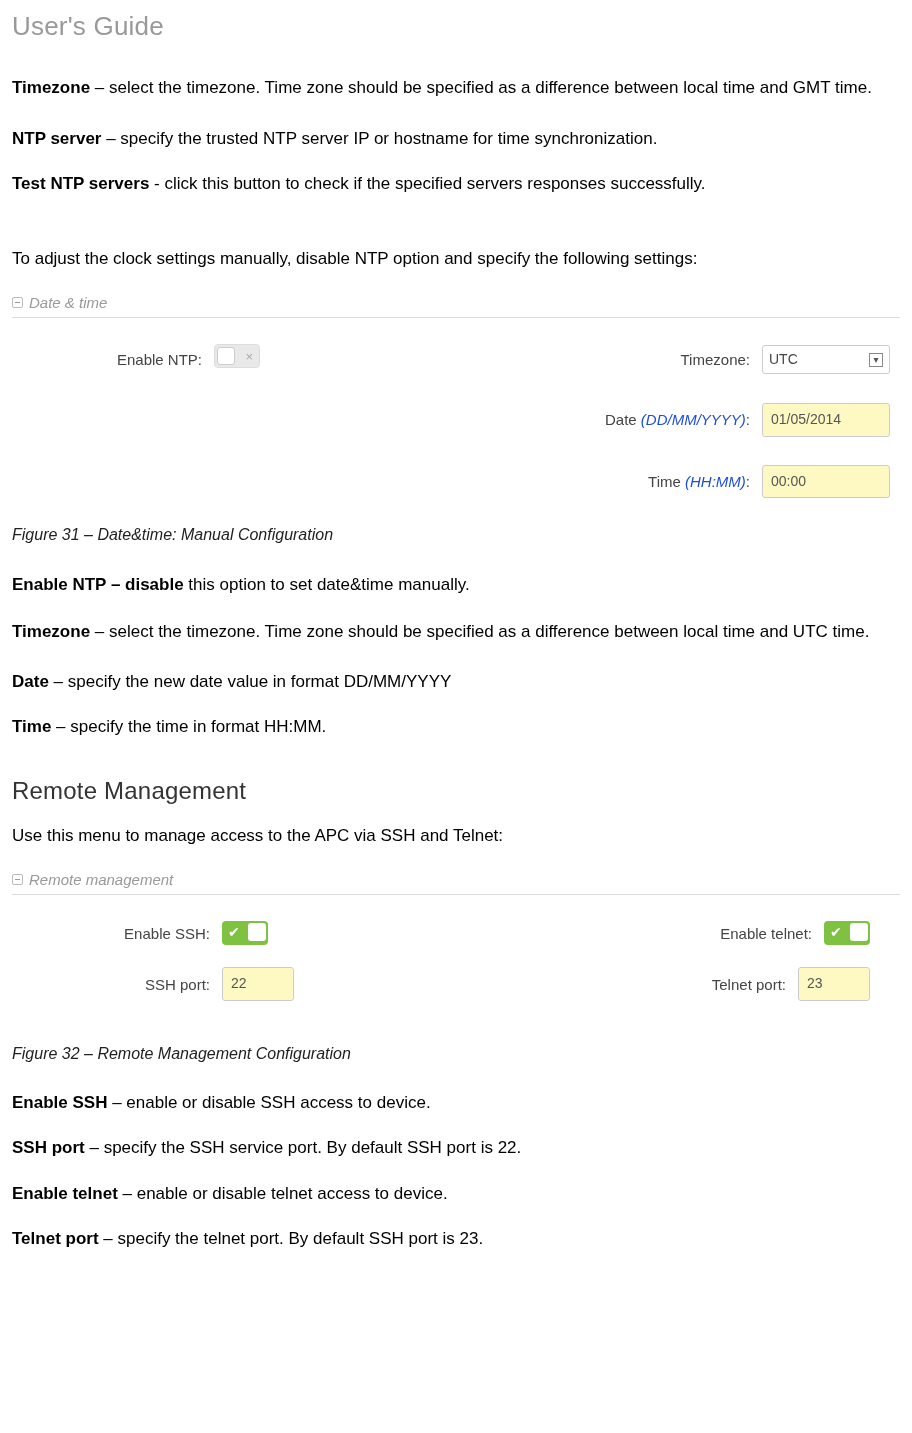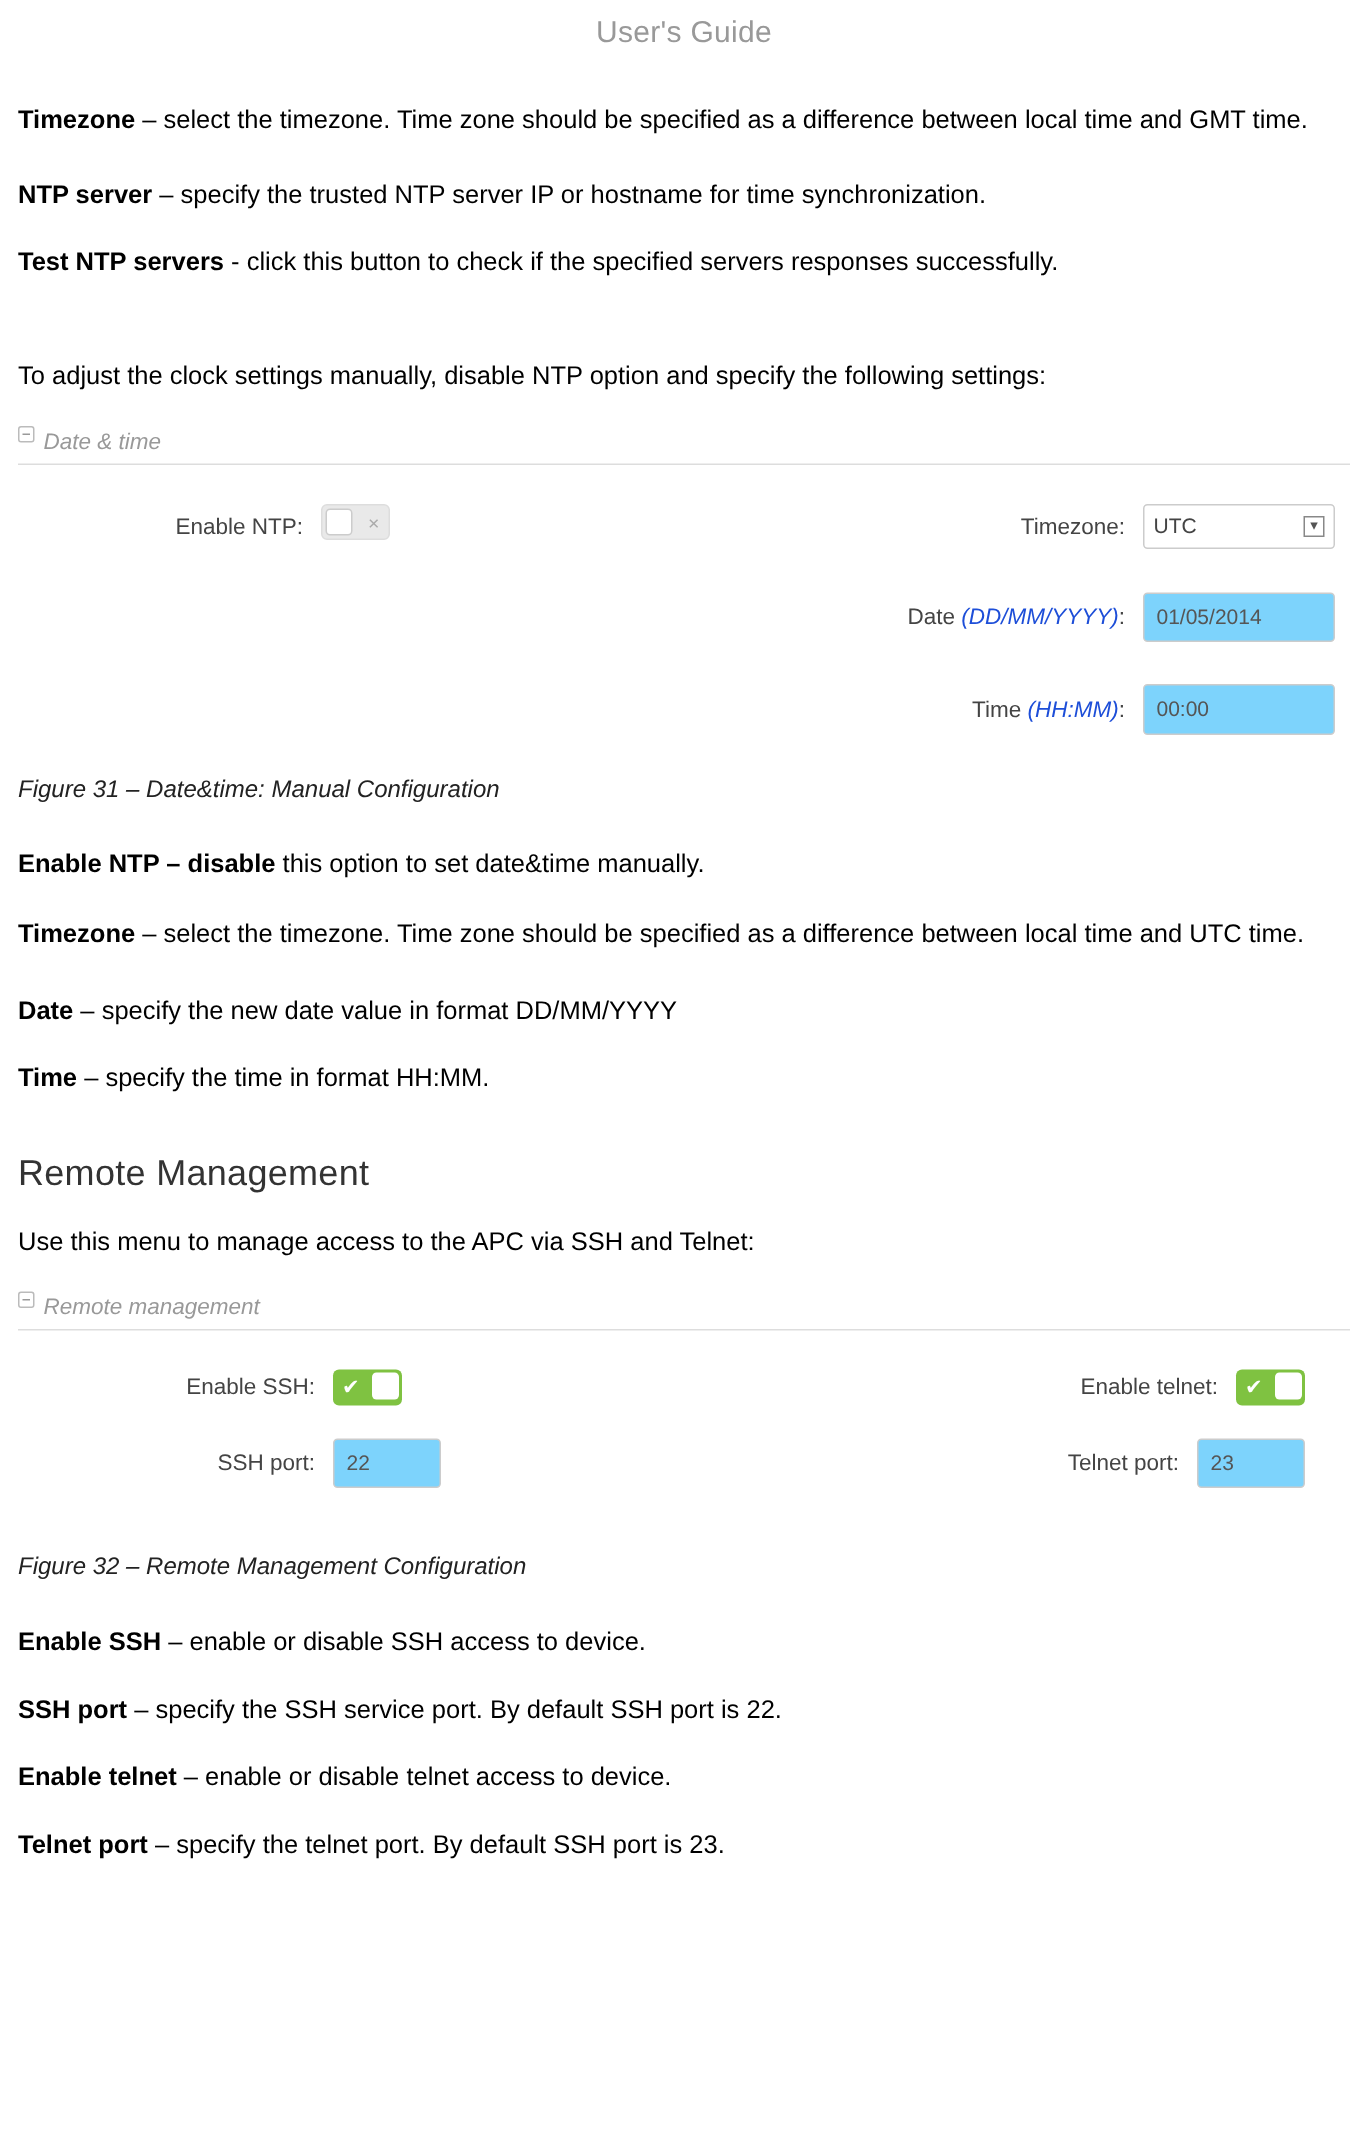--- a/index.html
+++ b/index.html
@@ -7,25 +7,24 @@
     font-family: Arial, Helvetica, sans-serif;
     font-size: 17px;
     color: #000;
     background: #fff;
     width: 912px;
     padding: 0 12px 40px 12px;
     line-height: 1.4;
   }
   .page-header {
     color: #999;
-    font-size: 20px;
+    font-size: 26px;
     font-family: "Segoe UI", Arial, sans-serif;
     padding: 8px 0 28px 0;
     letter-spacing: 0.2px;
-    text-align: center;
   }
   .para {
     margin: 0 0 20px 0;
     line-height: 1.9;
   }
   .para-tight {
     margin: 0 0 18px 0;
     line-height: 1.6;
   }
   .spacer { height: 30px; }
@@ -33,21 +32,21 @@
   .panel {
     margin: 6px 0 10px 0;
   }
   .panel-title {
     color: #999;
     font-style: italic;
     font-size: 15px;
     padding: 2px 0 4px 0;
     border-bottom: 1px solid #ddd;
     display: flex;
-    align-items: flex-start;
+    align-items: center;
     gap: 6px;
   }
   .collapse-icon {
     width: 11px; height: 11px; border: 1px solid #bbb; display: inline-block; position: relative; border-radius: 2px;
   }
   .collapse-icon::before {
     content:""; position:absolute; left:2px; right:2px; top:4px; height:1px; background:#999;
   }
   .panel-body {
     padding: 26px 10px 10px 10px;
@@ -60,21 +59,21 @@
     text-align: right;
     padding-right: 12px;
   }
   .hint { color:#1d4ed8; font-style: italic; margin-top: 40px; }
   .input-text {
     border: 1px solid #ccc;
     border-radius: 3px;
     padding: 6px 8px;
     font-size: 14px;
     color:#555;
-    background:#7dd3fc;
+    background:#fef9c3;
   }
   .input-select {
     border: 1px solid #ccc;
     border-radius: 3px;
     padding: 4px 6px;
     font-size: 14px;
     color:#444;
     display:flex; align-items:center; justify-content:space-between;
     background:#fff;
   }

